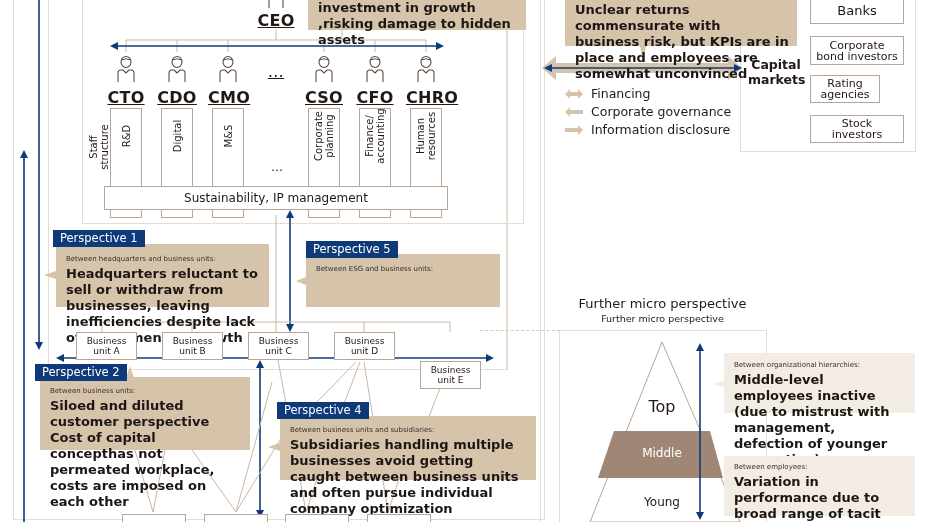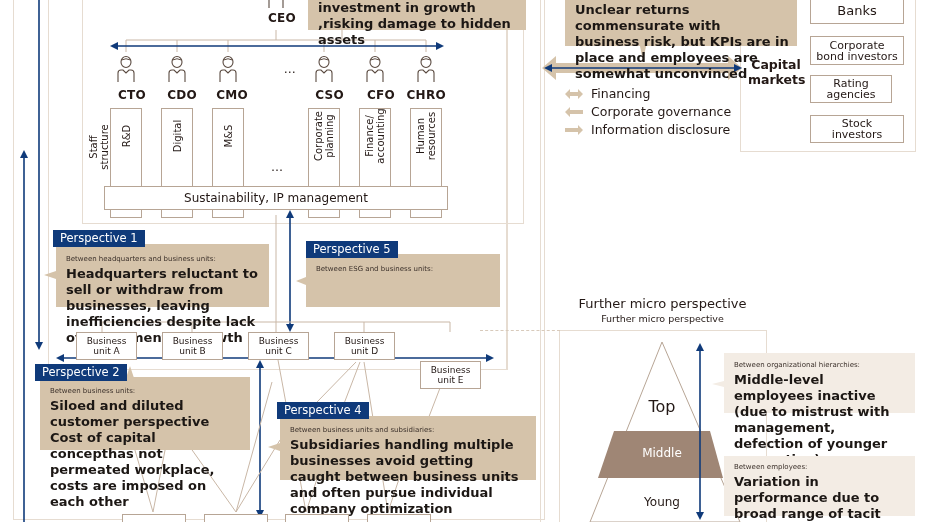--- a/index.html
+++ b/index.html
@@ -1,21 +1,21 @@
 <!DOCTYPE html>
 <html><head>
 <meta charset="utf-8">
 <style>
   html,body{margin:0;padding:0;background:#ffffff;}
   body{width:929px;height:522px;position:relative;overflow:hidden;font-family:"DejaVu Sans","Liberation Sans",sans-serif;color:#231815;}
   .abs{position:absolute;}
   .line{position:absolute;background:#c9b7a6;}
   .frame{position:absolute;border:1px solid #e3d8cc;}
   .box{position:absolute;background:#fff;border:1px solid #b7a595;box-sizing:border-box;display:flex;align-items:center;justify-content:center;text-align:center;font-size:9px;line-height:10px;color:#231815;}
-  .exec-label{position:absolute;font-size:12px;font-weight:bold;width:40px;text-align:right;letter-spacing:0.3px;}
+  .exec-label{position:absolute;font-size:16px;font-weight:bold;width:40px;text-align:center;letter-spacing:0.3px;text-decoration:underline;}
   .person{position:absolute;width:22px;height:26px;}
   .vcol{position:absolute;background:#fff;border:1px solid #b7a595;box-sizing:border-box;}
   .vtext{position:absolute;left:50%;top:50%;transform:translate(-50%,-50%) rotate(-90deg);font-size:10px;line-height:11px;white-space:nowrap;text-align:center;}
   .callout{position:absolute;background:#d5c3aa;box-sizing:border-box;padding:6px 8px 4px 10px;}
   .callout.light{background:#f3ece4;}
   .callout .small{font-size:7px;line-height:9px;color:#3b302a;margin-bottom:2px;}
   .callout .big{font-size:13px;line-height:16px;font-weight:bold;color:#1c1714;}
   .persp-tag{position:absolute;background:#0f3a7a;color:#fff;font-size:11.5px;line-height:16px;padding:0 7px;height:17px;box-sizing:border-box;}
   .legend-row{position:absolute;display:flex;align-items:center;font-size:12.5px;}
   .cap-box{position:absolute;background:#fff;border:1px solid #b7a595;box-sizing:border-box;display:flex;align-items:center;justify-content:center;text-align:center;font-size:11px;line-height:11px;}
@@ -243,21 +243,21 @@
   <div class="big">Unclear returns commensurate with business risk, but KPIs are in place and employees are somewhat unconvinced</div>
 </div>
 <div class="abs" style="left:748px;top:57px;width:56px;font-size:12.5px;font-weight:bold;line-height:15px;text-align:center;">Capital markets</div>
 <div id="capboxes">
     <div class="cap-box" style="left: 810px; top: -4px; width: 94px; height: 28px; padding: 0px 4px; font-size: 13px;">
       <span>Banks</span>
     </div>
     <div class="cap-box" style="left: 810px; top: 36px; width: 94px; height: 29px; padding: 8px 4px;">
       <span>Corporate bond investors</span>
     </div>
-    <div class="cap-box" style="left: 810px; top: 75px; width: 82px; height: 28px; padding: 0px 4px;">
+    <div class="cap-box" style="left: 810px; top: 75px; width: 70px; height: 28px; padding: 0px 4px;">
       <span>Rating agencies</span>
     </div>
     <div class="cap-box" style="left: 810px; top: 115px; width: 94px; height: 28px; padding: 0px 4px;">
       <span>Stock investors</span>
     </div>
   </div>
 
 <div id="legend">
     <div class="legend-row" style="left: 565px; top: 86px;">
       <span style="position: relative; display: inline-block; width: 18px; height: 10px; margin-right: 8px;">

